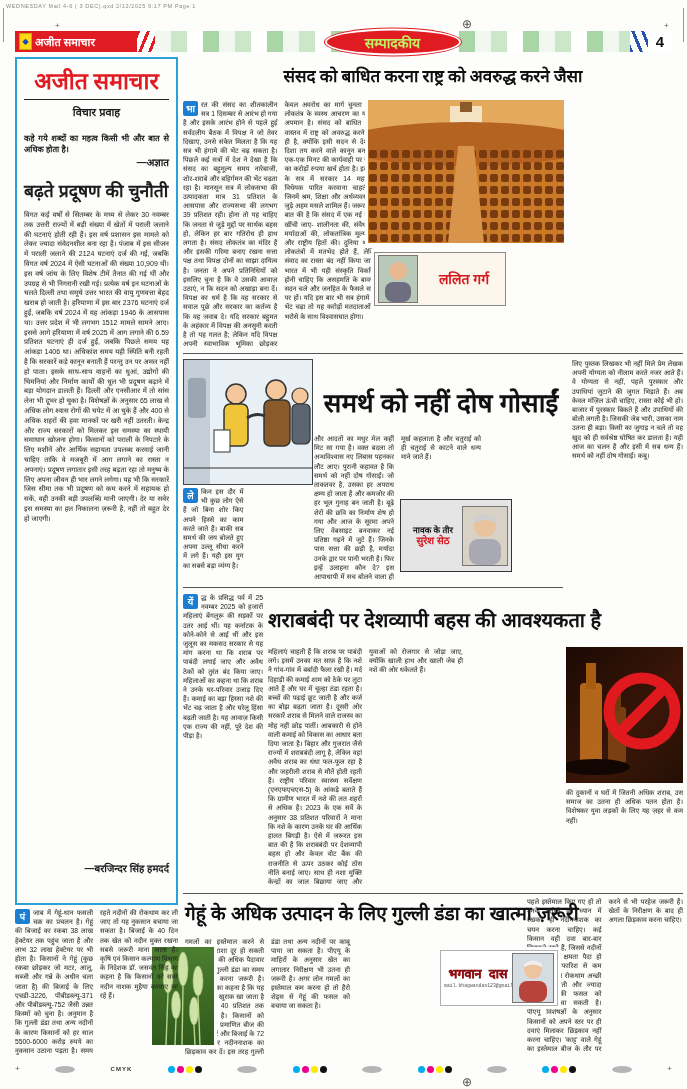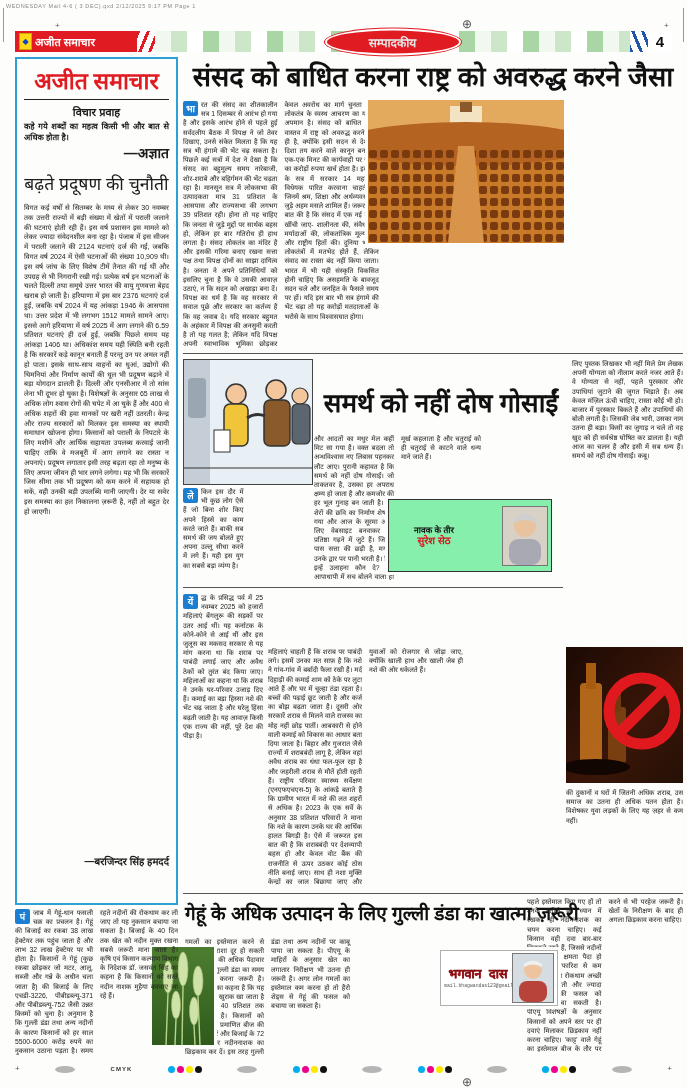--- a/index.html
+++ b/index.html
@@ -18,48 +18,48 @@
   .logo-chip{width:11px;height:15px;background:#ffd816;border:0.5px solid #caa400;
              display:flex;align-items:center;justify-content:center;color:#1446c8;font-size:8px;}
   .paper-name{font-weight:bold;font-size:11px;white-space:nowrap;}
   .stripe-l{width:18px;background:repeating-linear-gradient(112deg,#e11b22 0 3px,#ffffff 3px 9px);}
   .stripe-r{width:18px;background:repeating-linear-gradient(68deg,#2255aa 0 3px,#ffffff 3px 9px);}
   .squares{flex:1;position:relative;background:repeating-linear-gradient(90deg,
             #f1f8f0 0 16px,#cbe6c8 16px 32px,#ffffff 32px 48px,#a9d6a4 48px 64px);}
   .sec-oval{position:absolute;left:50%;top:50%;transform:translate(-50%,-50%);
             width:132px;height:23px;background:#e11b22;border:2px solid #fff;border-radius:50%;
             box-shadow:0 0 0 1px #e11b22;display:flex;align-items:center;justify-content:center;
-            color:#e5e5e5;font-weight:bold;font-size:12px;}
+            color:#bef264;font-weight:bold;font-size:14px;}
   .hseg-right{width:168px;justify-content:flex-end;padding-right:5px;font-weight:bold;font-size:10.5px;white-space:nowrap;}
   .pagebox{width:24px;background:#fff;color:#111;display:flex;align-items:center;justify-content:center;
            font-weight:bold;font-size:15px;}
 
   
   .leftbox{left:15px;top:57px;width:163px;height:848px;border:2px solid #2da0d8;background:#fdfdfb;
            box-sizing:border-box;padding:5px 7px;overflow:hidden;}
   .masthead{font-family:"Liberation Serif",serif;color:#e11b22;font-weight:bold;font-size:23px;
             text-align:center;border-bottom:1px solid #222;padding-bottom:3px;}
-  .thought-title{text-align:center;font-weight:bold;font-size:11px;margin:4px 0 2px;}
+  .thought-title{text-align:center;font-weight:bold;font-size:11px;margin:4px 0 14px;}
   .quote{font-size:8.2px;font-weight:bold;line-height:11px;text-align:justify;}
-  .quote-attr{text-align:right;font-weight:bold;font-size:14px;margin-bottom:6px;}
-  .ed-headline{text-align:center;font-weight:normal;font-size:17.5px;line-height:20px;margin:12px 0 9px;}
+  .quote-attr{text-align:right;font-weight:bold;font-size:10px;margin-bottom:6px;}
+  .ed-headline{text-align:left;font-weight:bold;font-size:17.5px;line-height:20px;margin:12px 0 9px;}
   .bodytext{font-size:7px;line-height:9.8px;text-align:justify;color:#222;}
   .signature{text-align:right;font-weight:bold;font-size:10px;margin-top:6px;}
 
   
   .tblock{font-size:6.8px;line-height:9.2px;text-align:justify;color:#222;overflow:hidden;column-fill:auto;}
   .cols2{column-count:2;column-gap:7px;}
   .cols3{column-count:3;column-gap:7px;}
   .cols4{column-count:4;column-gap:7px;}
   .cols5{column-count:5;column-gap:7px;}
   .dropcap{float:left;width:15px;height:15px;background:#1b7ed0;color:#fff;font-weight:bold;
            font-size:9.5px;display:flex;align-items:center;justify-content:center;
            margin:1px 3px 1px 0;border-radius:2px;}
   .headline{font-weight:bold;color:#101010;text-align:center;white-space:nowrap;}
-  .h1{font-size:27px;line-height:34px;}
+  .h1{font-size:17px;line-height:34px;font-family:Liberation Serif, serif;}
   .h2{font-size:26px;line-height:34px;}
   .h3{font-size:20px;line-height:30px;}
   .h4{font-size:19px;line-height:28px;}
   .divider{height:1px;background:#555;}
 
   
   .photo{box-shadow:0 0 0 3px #fdfdfb;overflow:hidden;}
   .photo svg{display:block;}
   .authorbox{box-shadow:0 0 0 3px #fdfdfb;background:#fdf6ec;border:1px solid #8b8b8b;
              display:flex;align-items:center;justify-content:space-between;box-sizing:border-box;padding:3px;}
@@ -125,20 +125,30 @@
       </defs>
       <rect width="196" height="143" fill="#c97a28"></rect>
       <rect width="196" height="38" fill="#e3aa5e"></rect>
       <rect x="82" y="6" width="32" height="26" fill="#f3e3c3"></rect>
       <rect x="92" y="2" width="12" height="10" fill="#8a5a2b"></rect>
       <ellipse cx="98" cy="44" rx="128" ry="22" fill="#b46320"></ellipse>
       <rect y="46" width="196" height="97" fill="url(#seats)"></rect>
       <path d="M90 46 L80 143 L116 143 L106 46 Z" fill="#d8944a"></path>
     </svg>
   </div>
+  <div class="abs authorbox" style="left:374px;top:252px;width:132px;height:54px;">
+    <div class="avatar" style="width:38px;height:46px;">
+      <svg width="38" height="46" viewBox="0 0 38 46">
+          <rect width="38" height="46" fill="#b9c9b9"></rect>
+          <circle cx="19" cy="15" r="9" fill="#e8b890"></circle>
+          <rect x="6" y="26" width="26" height="20" rx="8" fill="#6e6e80"></rect>
+        </svg>
+    </div>
+    <div class="aname" style="font-size:14px;width:76px;">ललित गर्ग</div>
+  </div>
 
   <div class="abs divider" style="left:183px;top:353px;width:500px;"></div>
 
   <div class="abs photo" style="left:183px;top:359px;width:128px;height:124px;border:1px solid #444;">
     <svg width="128" height="124" viewBox="0 0 128 124" preserveAspectRatio="none">
       <rect width="128" height="124" fill="#e8eff5"></rect>
       <rect x="0" y="0" width="26" height="124" fill="#c5ced6"></rect>
       <rect x="4" y="18" width="18" height="40" rx="4" fill="#9aa7b2"></rect>
       <circle cx="52" cy="34" r="10" fill="#f3c69b" stroke="#333" stroke-width="1.5"></circle>
       <rect x="40" y="44" width="24" height="42" rx="6" fill="#f0c53a" stroke="#333" stroke-width="1.5"></rect>
@@ -150,40 +160,41 @@
       <rect x="30" y="70" width="16" height="22" fill="#fff" stroke="#333" stroke-width="1"></rect>
       <line x1="0" y1="108" x2="128" y2="108" stroke="#333" stroke-width="1"></line>
     </svg>
   </div>
   <div class="abs tblock cols2" style="left:183px;top:487px;width:128px;height:97px;">
     <span class="dropcap">ले</span><span>किन इस दौर में भी कुछ लोग ऐसे हैं जो बिना शोर किए अपने हिस्से का काम करते जाते हैं। बाकी सब समर्थ की जय बोलते हुए अपना उल्लू सीधा करने में लगे हैं। यही इस युग का सबसे बड़ा व्यंग्य है।</span>
   </div>
   <div class="abs headline h2" style="left:314px;top:386px;width:254px;">समर्थ को नहीं दोष गोसाईं</div>
   <div class="abs tblock cols3" style="left:314px;top:434px;width:254px;height:151px;">और आदतों का मधुर मेल कहीं मिट सा गया है। वक्त बदला तो अन्धविश्वास नए लिबास पहनकर लौट आए। पुरानी कहावत है कि समर्थ को नहीं दोष गोसाईं। जो ताकतवर है, उसका हर अपराध क्षम्य हो जाता है और कमजोर की हर भूल गुनाह बन जाती है। बूढ़े शेरों की छवि का निर्माण शेष हो गया और आज के सूरमा अपने लिए वेबसाइट बनवाकर नई प्रतिष्ठा गढ़ने में जुटे हैं। जिनके पास सत्ता की छड़ी है, मर्यादा उनके द्वार पर पानी भरती है। फिर इन्हें उलाहना कौन दे? इस आपाधापी में सच बोलने वाला ही मूर्ख कहलाता है और चतुराई को ही चतुराई से काटने वाले धन्य माने जाते हैं।</div>
   <div class="abs tblock" style="left:572px;top:359px;width:111px;height:283px;">लिए पुस्तक लिखकर भी नहीं मिले प्रेम लेखक अपनी योग्यता को नीलाम करते नजर आते हैं। वे योग्यता से नहीं, पहले पुरस्कार और उपाधियां जुटाने की जुगत भिड़ाते हैं। अब केवल मंज़िल ऊंची चाहिए, रास्ता कोई भी हो। बाजार में पुरस्कार बिकते हैं और उपाधियों की बोली लगती है। जिसकी जेब भारी, उसका नाम उतना ही बड़ा। किसी का जुगाड़ न चले तो वह खुद को ही सर्वश्रेष्ठ घोषित कर डालता है। यही आज का चलन है और इसी में सब धन्य हैं। समर्थ को नहीं दोष गोसाईं। कबू।</div>
-  <div class="abs authorbox" style="left:388px;top:499px;width:164px;height:73px;border:1.5px solid #333;background:#86efac;">
+  <div class="abs authorbox" style="left:400px;top:499px;width:112px;height:73px;border:1.5px solid #333;background:#e5e5e5;">
     <div style="width:84px;">
       <div class="alabel">नावक के तीर</div>
       <div class="aname" style="font-size:10px;">सुरेश सेठ</div>
     </div>
     <div class="avatar" style="width:44px;height:58px;">
       <svg width="44" height="58" viewBox="0 0 44 58">
           <rect width="44" height="58" fill="#d8d2c6"></rect>
           <circle cx="22" cy="19" r="11" fill="#e9c39d"></circle>
           <path d="M11 12 Q22 2 33 12 L33 16 Q22 10 11 16 Z" fill="#cfcfcf"></path>
           <rect x="6" y="32" width="32" height="26" rx="9" fill="#a9a9b4"></rect>
         </svg>
     </div>
   </div>
 
   <div class="abs divider" style="left:183px;top:587px;width:380px;"></div>
 
   <div class="abs tblock" style="left:183px;top:593px;width:80px;height:296px;">
     <span class="dropcap">यें</span><span>द्ध के प्रसिद्ध पर्व में 25 नवम्बर 2025 को हजारों महिलाएं बेंगलुरू की सड़कों पर उतर आई थीं। यह कर्नाटक के कोने-कोने से आई थीं और इस जुलूस का मकसद सरकार से यह मांग करना था कि शराब पर पाबंदी लगाई जाए और अवैध ठेकों को तुरंत बंद किया जाए। महिलाओं का कहना था कि शराब ने उनके घर-परिवार उजाड़ दिए हैं। कमाई का बड़ा हिस्सा नशे की भेंट चढ़ जाता है और घरेलू हिंसा बढ़ती जाती है। यह आवाज़ किसी एक राज्य की नहीं, पूरे देश की पीड़ा है।</span>
   </div>
+  <div class="abs headline h3" style="left:268px;top:605px;width:296px;">शराबबंदी पर देशव्यापी बहस की आवश्यकता है</div>
   <div class="abs tblock cols3" style="left:268px;top:647px;width:296px;height:242px;">महिलाएं चाहती हैं कि शराब पर पाबंदी लगे। इसमें उनका मत साफ़ है कि नशे ने गांव-गांव में बर्बादी फैला रखी है। मर्द दिहाड़ी की कमाई शाम को ठेके पर लुटा आते हैं और घर में चूल्हा ठंडा रहता है। बच्चों की पढ़ाई छूट जाती है और कर्ज का बोझ बढ़ता जाता है। दूसरी ओर सरकारें शराब से मिलने वाले राजस्व का मोह नहीं छोड़ पातीं। आबकारी से होने वाली कमाई को विकास का आधार बता दिया जाता है। बिहार और गुजरात जैसे राज्यों में शराबबंदी लागू है, लेकिन वहां अवैध शराब का धंधा फल-फूल रहा है और जहरीली शराब से मौतें होती रहती हैं। राष्ट्रीय परिवार स्वास्थ्य सर्वेक्षण (एनएफएचएस-5) के आंकड़े बताते हैं कि ग्रामीण भारत में नशे की लत शहरों से अधिक है। 2023 के एक सर्वे के अनुसार 38 प्रतिशत परिवारों ने माना कि नशे के कारण उनके घर की आर्थिक हालत बिगड़ी है। ऐसे में जरूरत इस बात की है कि शराबबंदी पर देशव्यापी बहस हो और केवल वोट बैंक की राजनीति से ऊपर उठकर कोई ठोस नीति बनाई जाए। साथ ही नशा मुक्ति केन्द्रों का जाल बिछाया जाए और युवाओं को रोजगार से जोड़ा जाए, क्योंकि खाली हाथ और खाली जेब ही नशे की ओर धकेलते हैं।</div>
   <div class="abs photo" style="left:566px;top:647px;width:117px;height:136px;">
     <svg width="117" height="136" viewBox="0 0 117 136" preserveAspectRatio="none">
       <defs>
         <linearGradient id="darkbg" x1="0" y1="0" x2="1" y2="1">
           <stop offset="0" stop-color="#1c0a04"></stop>
             <stop offset="0.6" stop-color="#3a1608"></stop>
             <stop offset="1" stop-color="#241006"></stop>
         </linearGradient>
       </defs>

